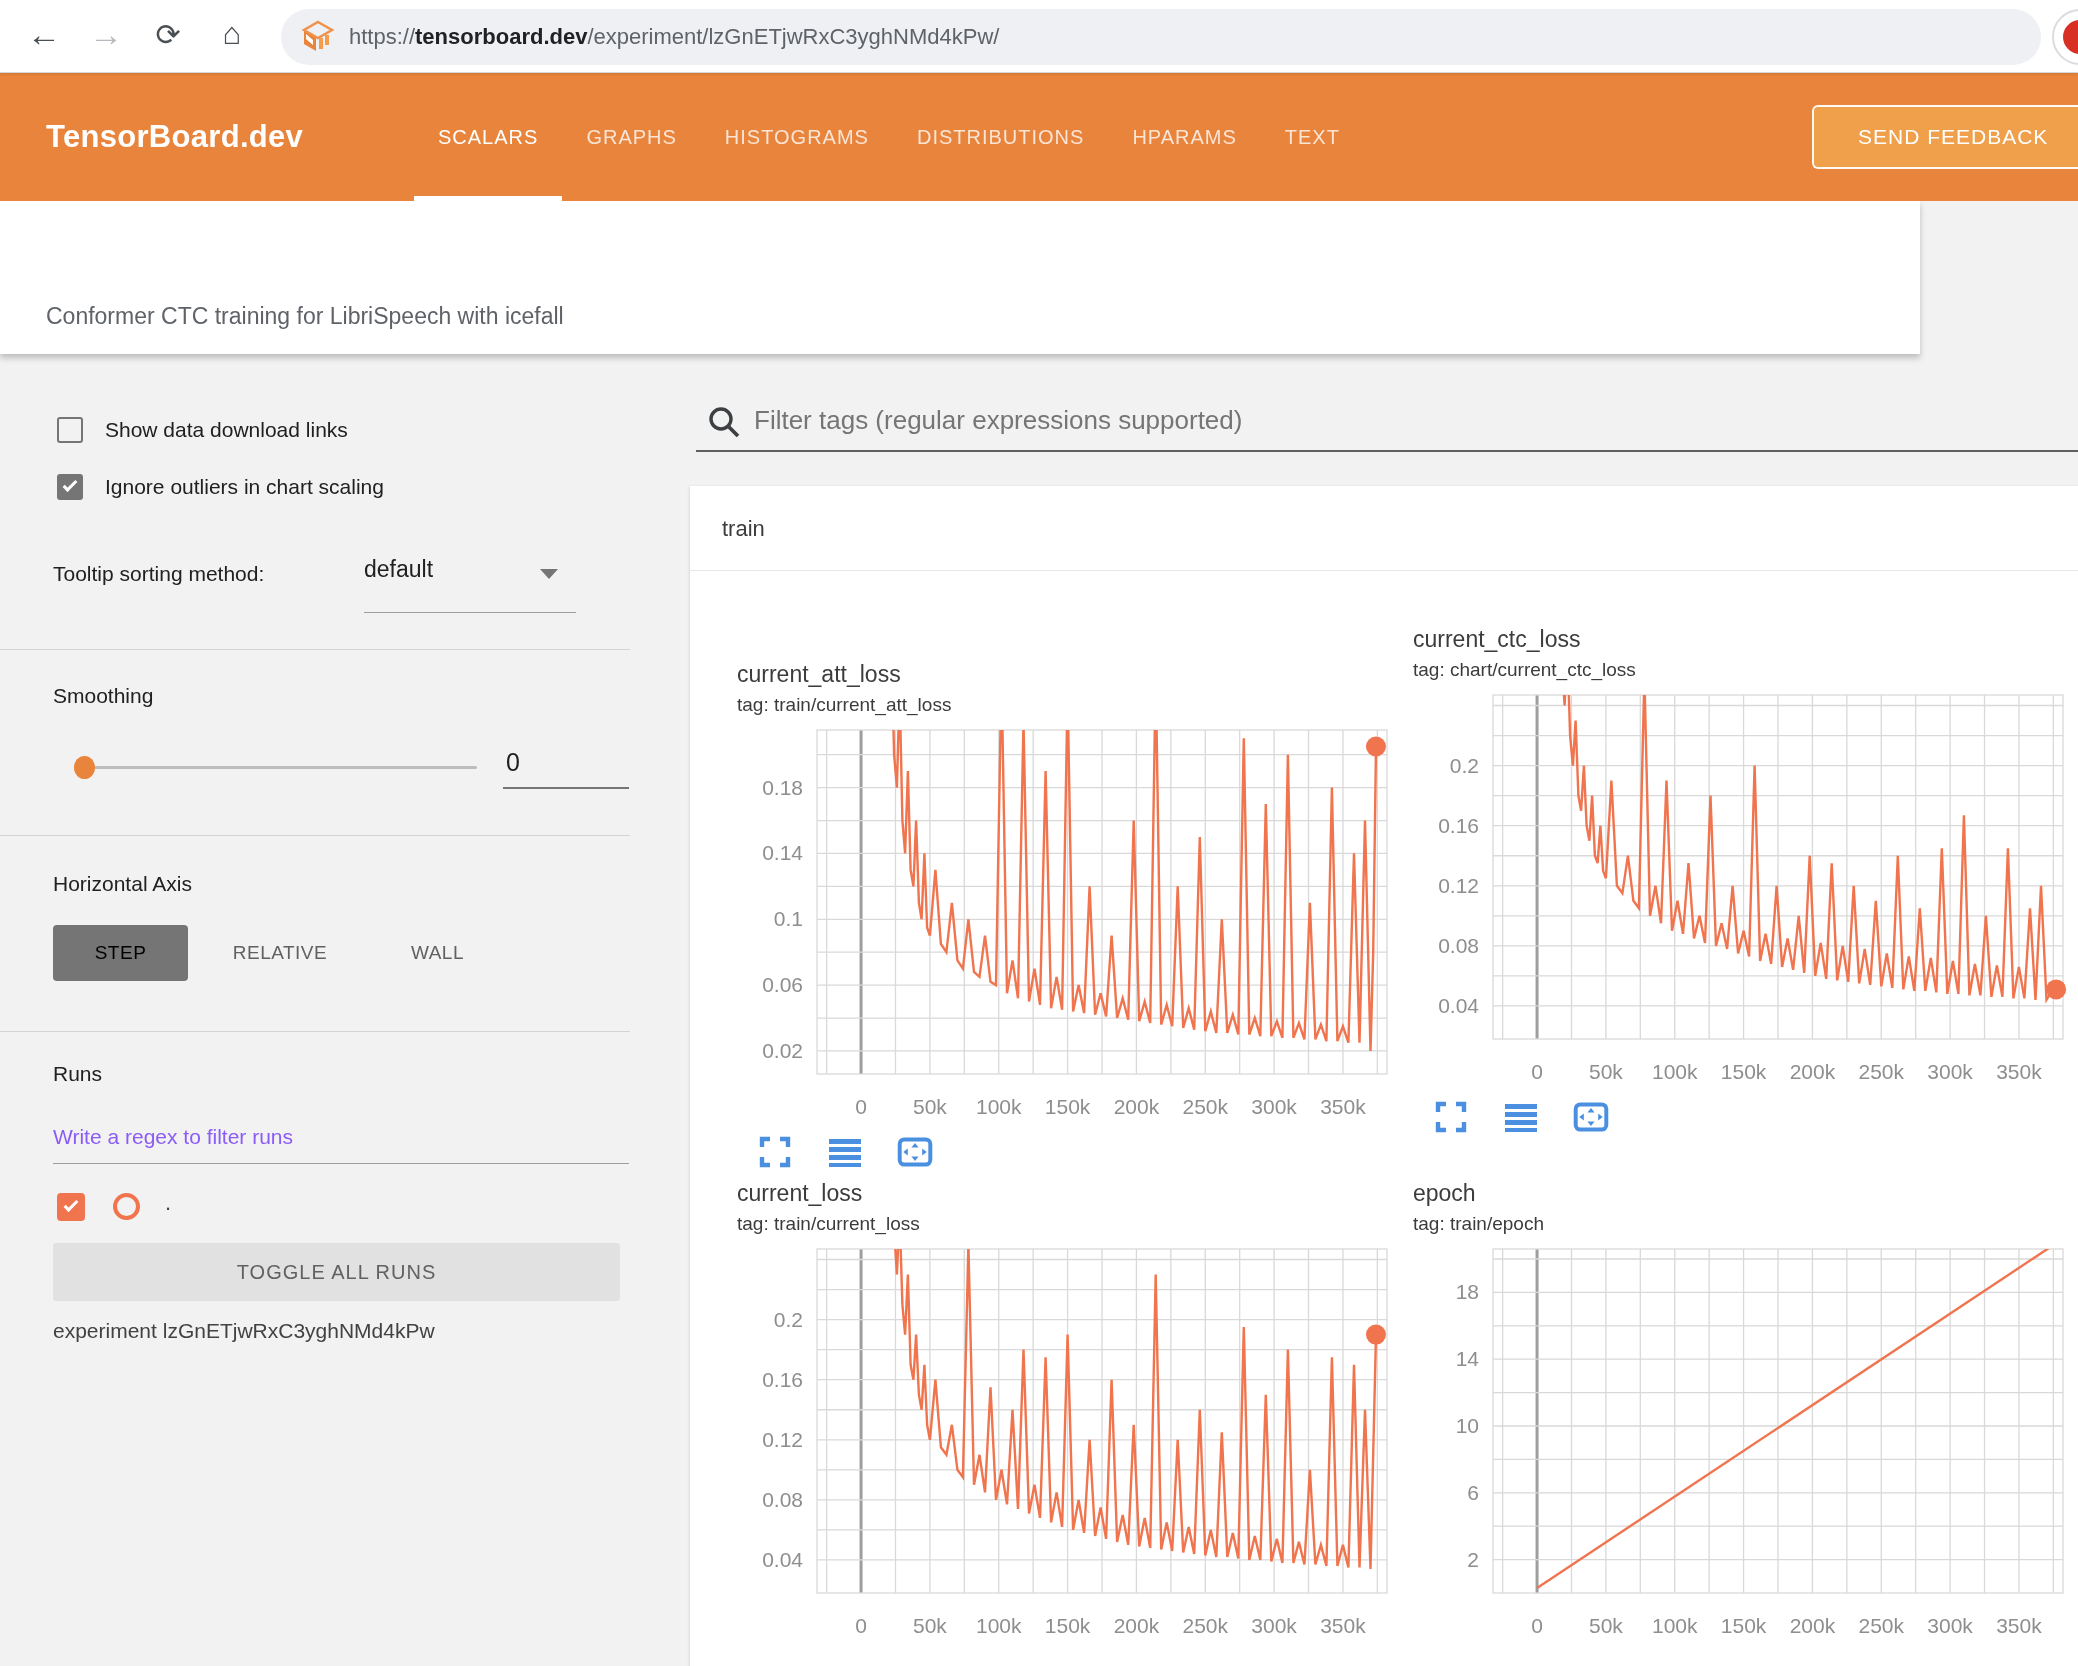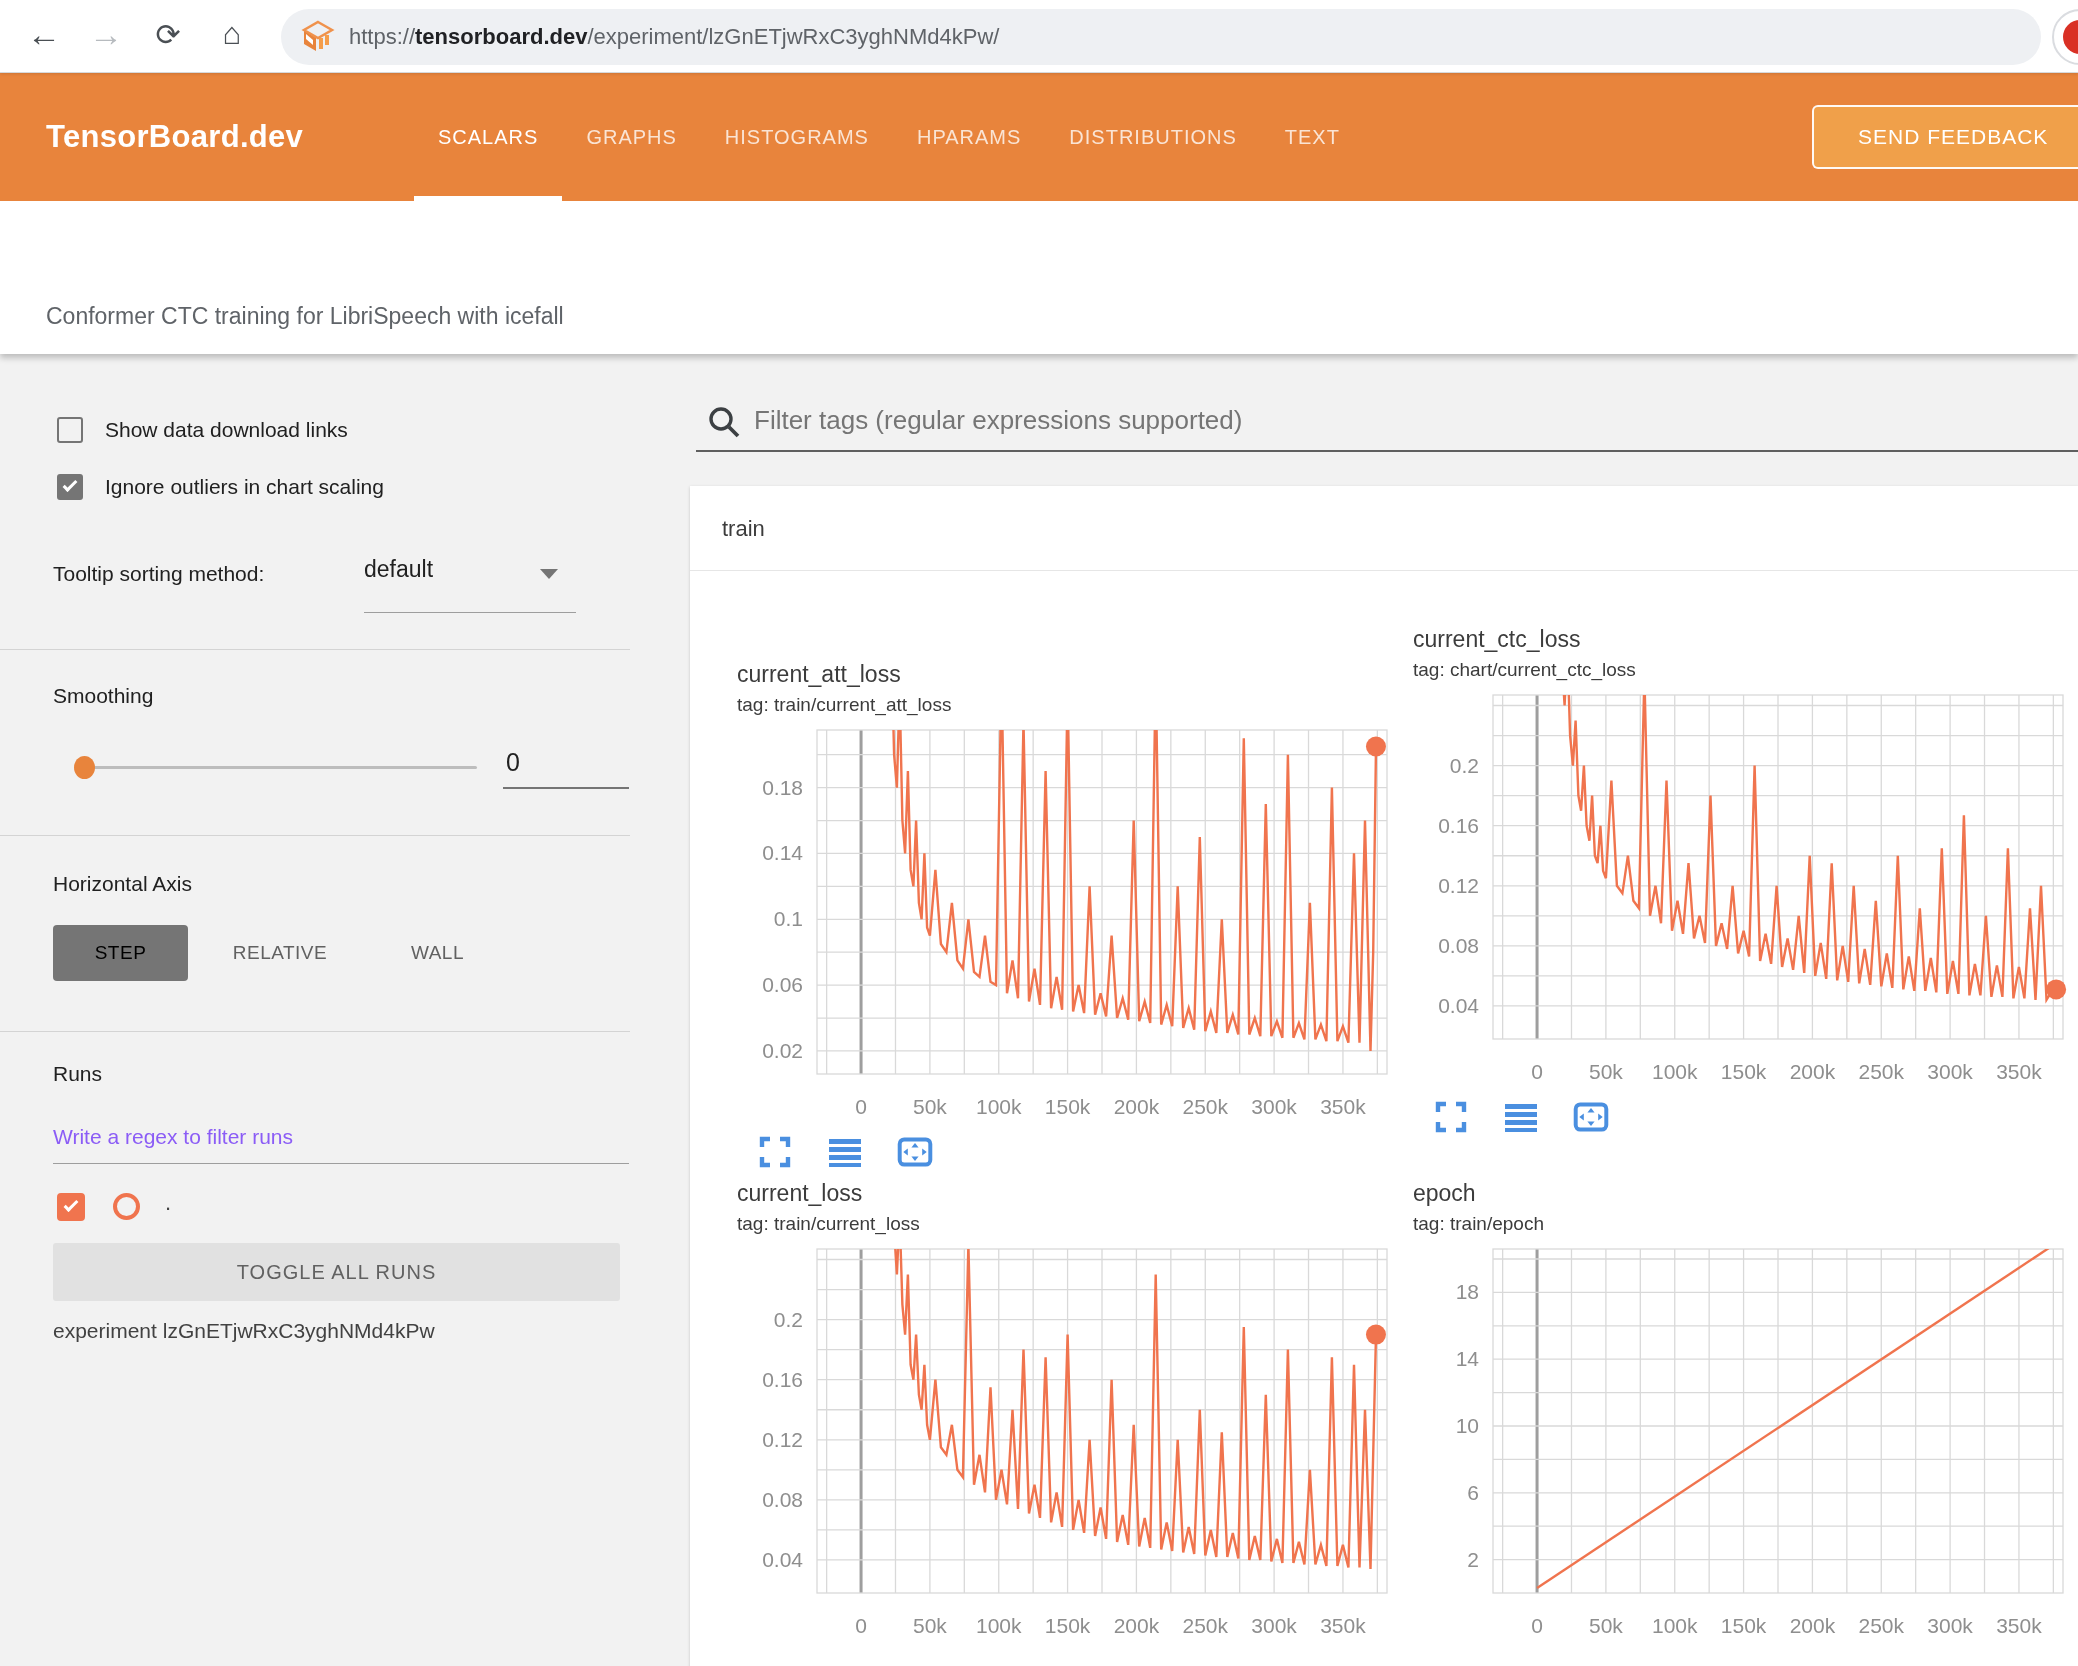--- a/index.html
+++ b/index.html
@@ -28,21 +28,21 @@
   #tabs { position:absolute; left:414px; top:0; height:128px; display:flex; }
   .tab { height:100%; display:flex; align-items:center; padding:0 24px; font-size:20px; letter-spacing:1px;
          color:rgba(255,255,255,.78); cursor:pointer; position:relative; }
   .tab.active { color:#fff; }
   .tab.active::after { content:""; position:absolute; left:0; right:0; bottom:0; height:5px; background:#fff; }
   #feedback-btn { position:absolute; left:1812px; top:32px; width:330px; height:64px; background:#f0a04a;
                   border:2px solid rgba(255,255,255,.95); border-radius:6px; color:#fff; font-size:21px;
                   letter-spacing:1px; display:flex; align-items:center; padding-left:44px; }
 
   
-  #subtitle-bar { position:absolute; left:0; top:201px; width:2078px; height:153px; background:#fff;
+  #subtitle-bar { position:absolute; left:0; top:201px; width:1920px; height:153px; background:#fff;
                   box-shadow:0 4px 6px rgba(0,0,0,.22); z-index:10; }
   #experiment-title { position:absolute; left:46px; top:102px; font-size:23px; color:#5f6368; }
 
   
   #sidebar { position:absolute; left:0; top:354px; width:689px; height:1312px; background:#f2f2f2; }
   .side-label { font-size:21px; color:#212121; }
   .cbx { position:absolute; width:26px; height:26px; border:2px solid #757575; border-radius:3px; background:transparent; }
   .cbx.checked-gray { background:#757575; border-color:#757575; }
   .cbx.checked-orange { background:#f0744e; border-color:#f0744e; border-radius:4px; }
   .checkmark { position:absolute; left:4px; top:5px; width:14px; height:7px;
@@ -100,22 +100,22 @@
       <div class="red-dot"></div>
     </div>
 </div>
 
 <div id="app-header">
   <div id="logo">TensorBoard.dev</div>
   <div id="tabs">
     <div class="tab active">SCALARS</div>
     <div class="tab">GRAPHS</div>
     <div class="tab">HISTOGRAMS</div>
+    <div class="tab">DISTRIBUTIONS</div>
     <div class="tab">HPARAMS</div>
-    <div class="tab">DISTRIBUTIONS</div>
     <div class="tab">TEXT</div>
   </div>
   <div id="feedback-btn">SEND FEEDBACK</div>
 </div>
 
 <div id="subtitle-bar">
   <div id="experiment-title">Conformer CTC training for LibriSpeech with icefall</div>
 </div>
 
 <div id="sidebar">

